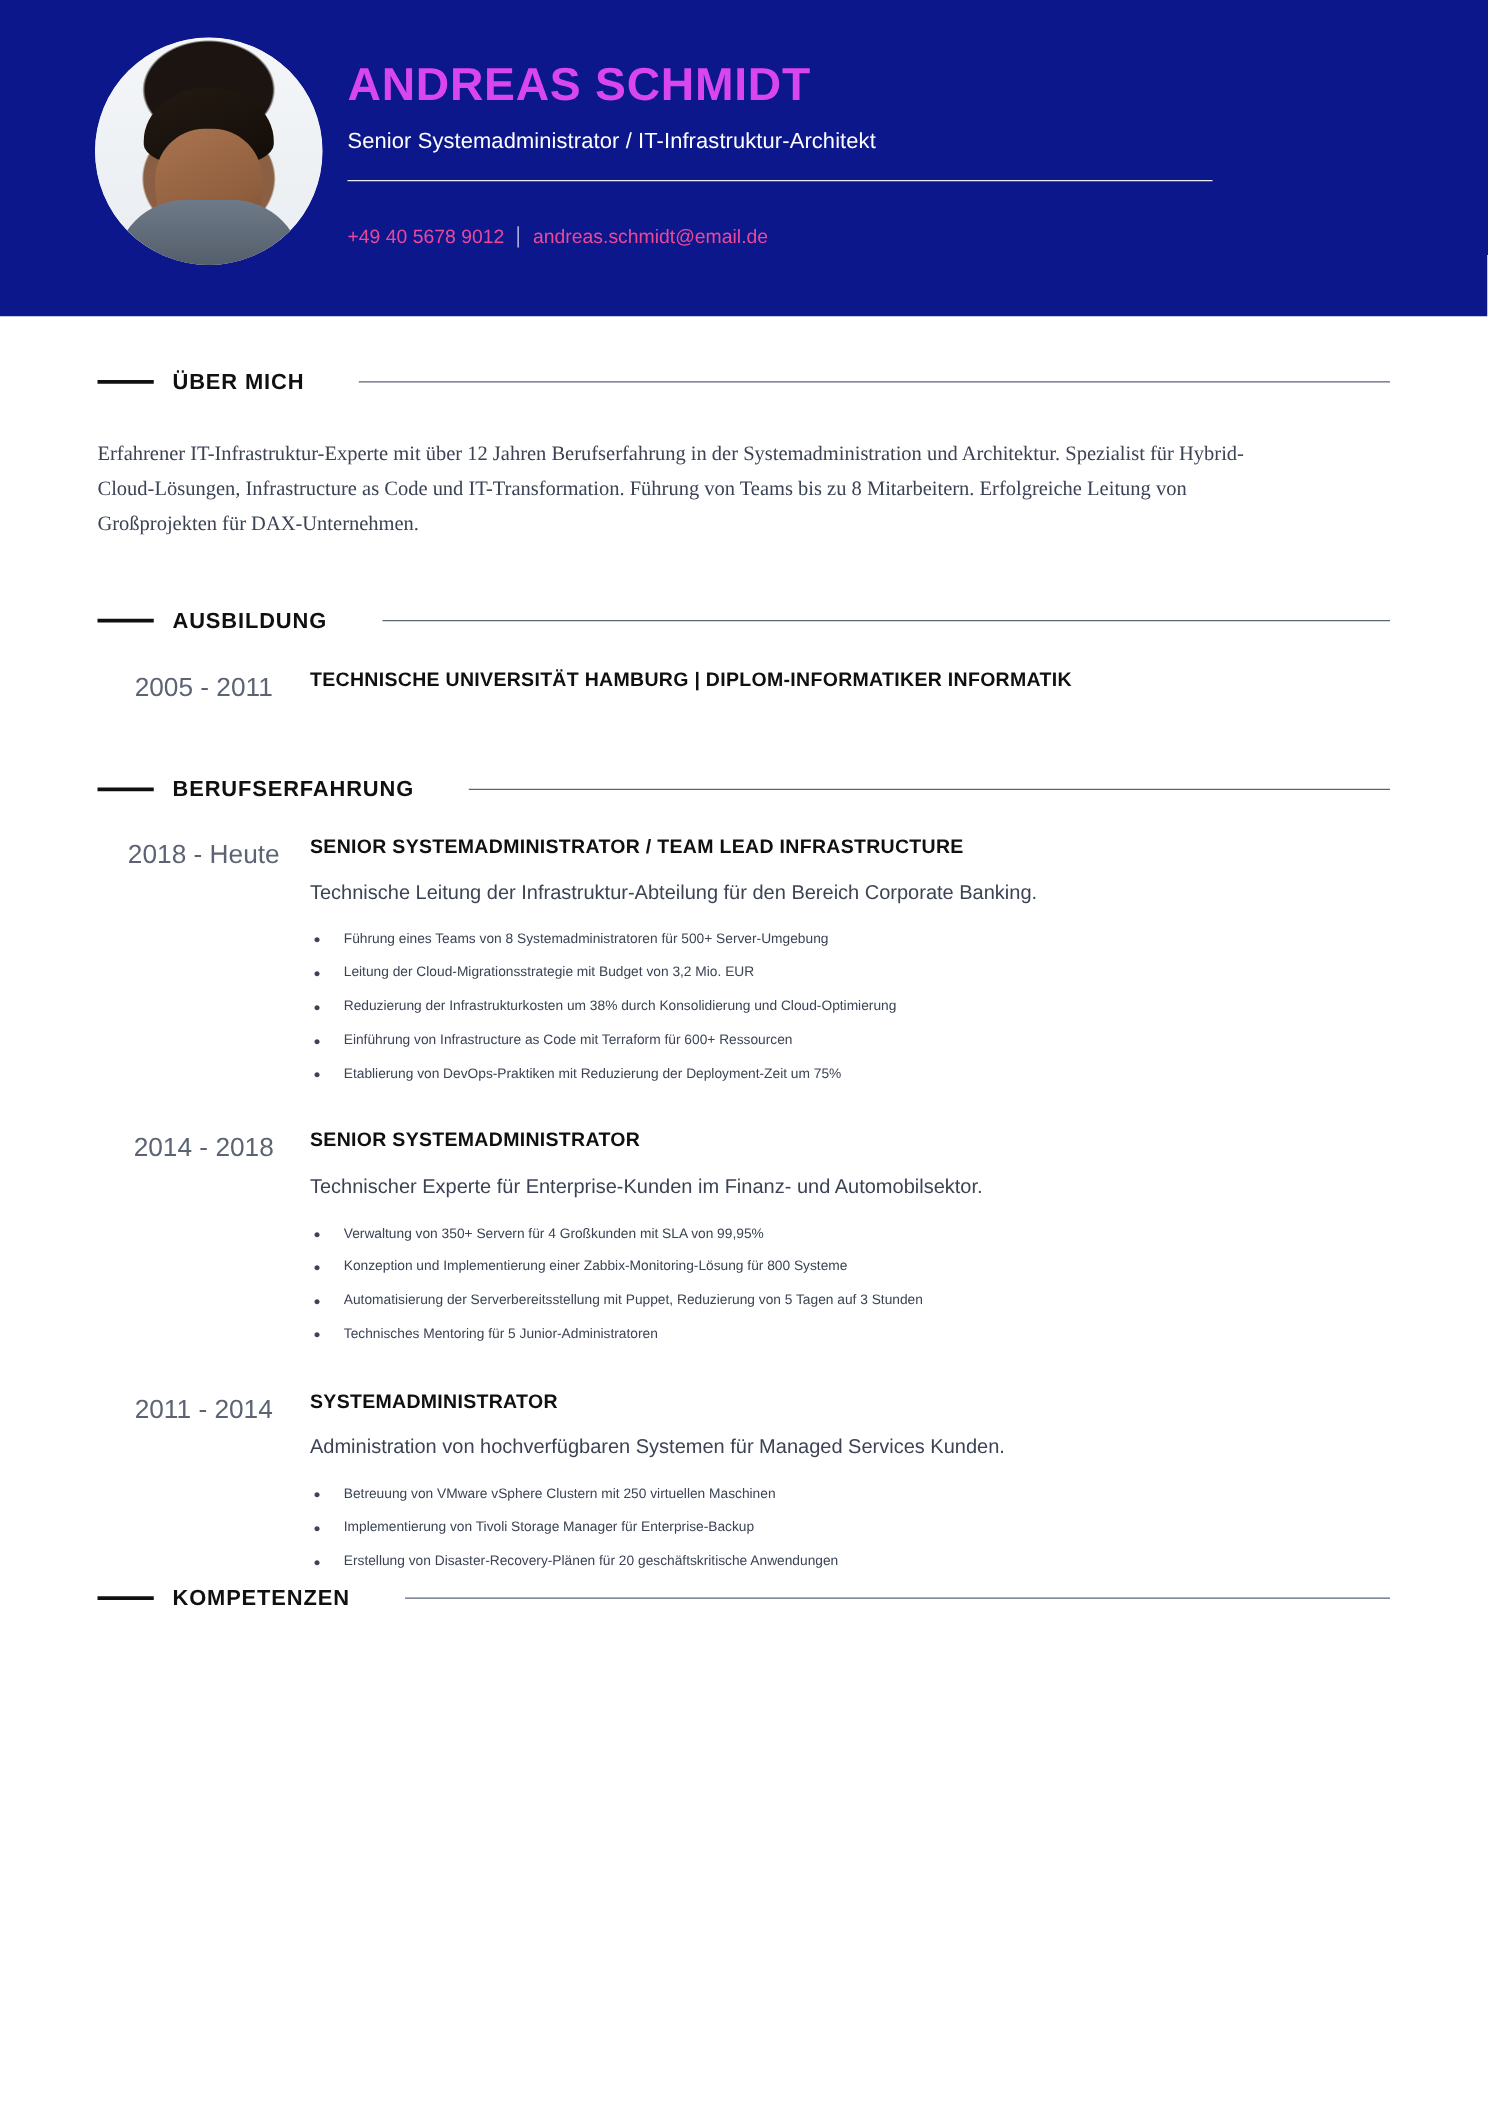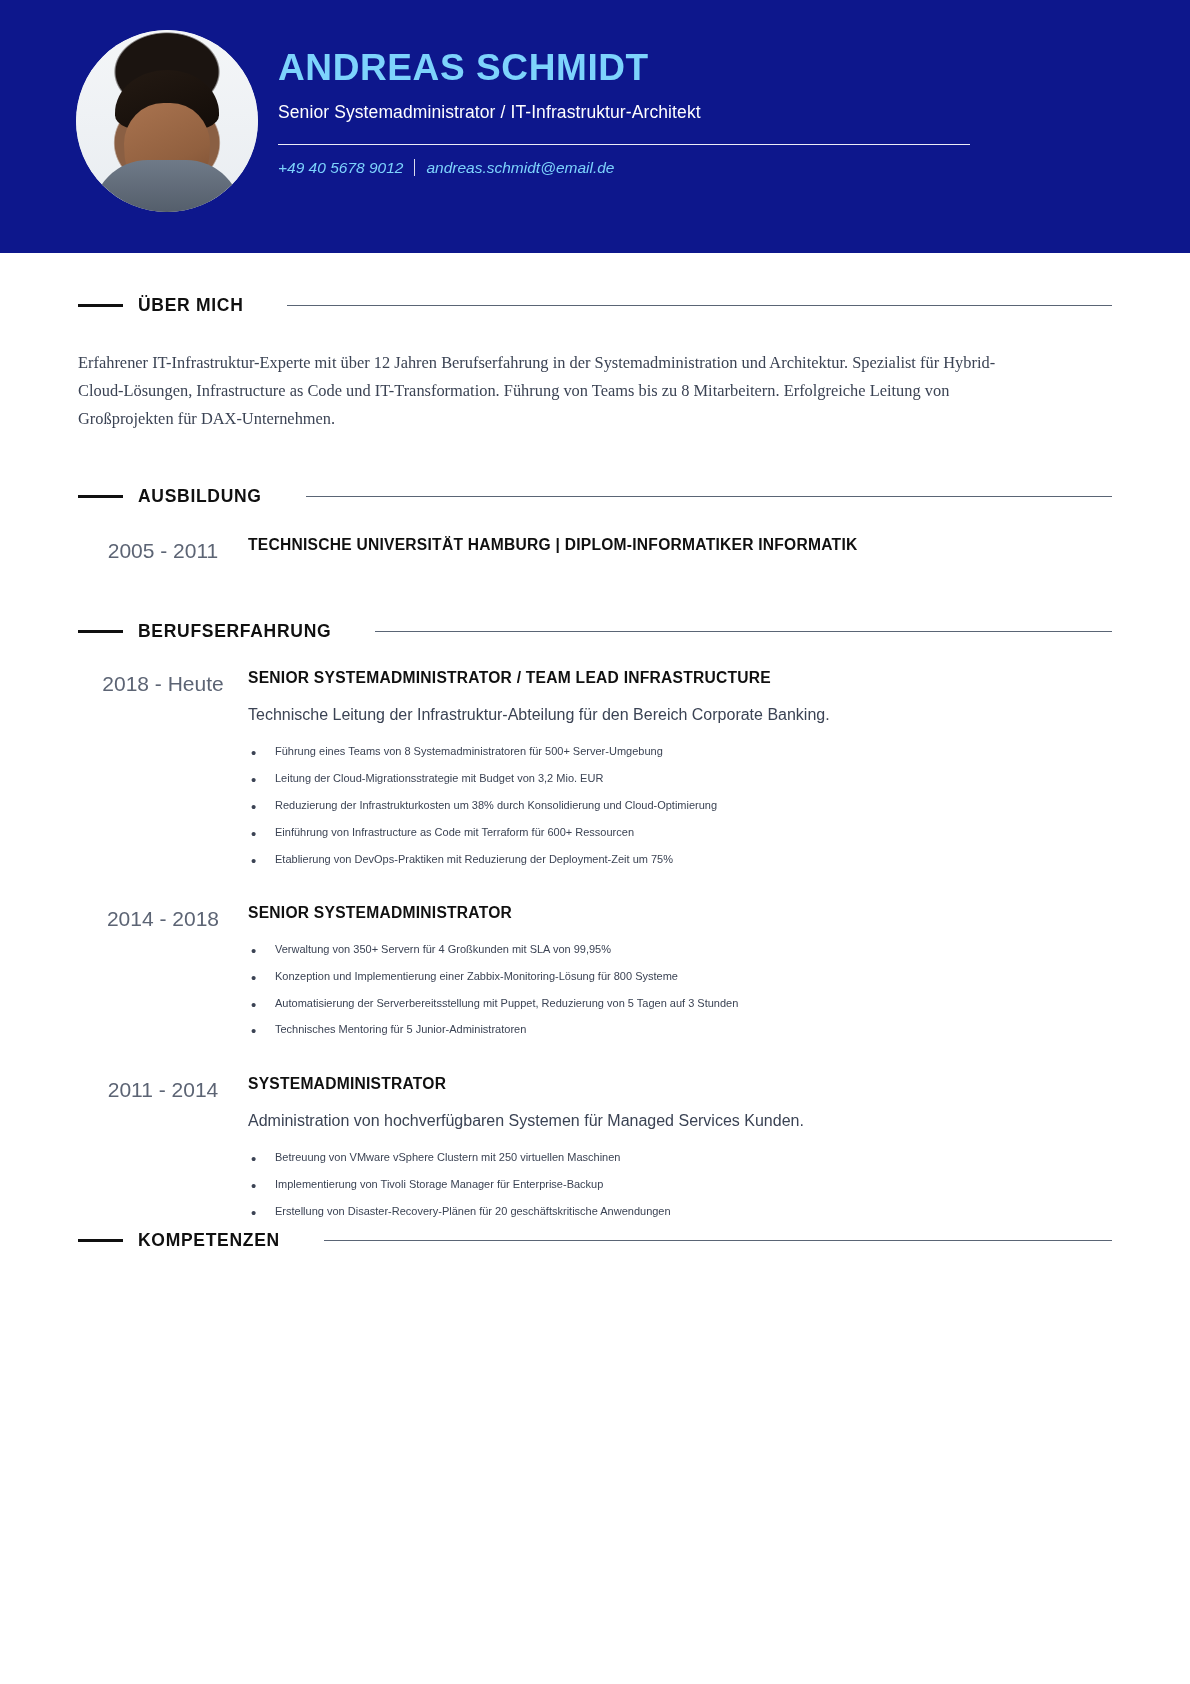--- a/index.html
+++ b/index.html
@@ -106,47 +106,46 @@
     position: absolute;
     left: 278px;
     top: 48px;
     width: 700px;
   }
 
   .name {
     font-size: 37px;
     font-weight: 700;
     letter-spacing: 0.6px;
-    color: #7dd3fc;
+    color: #d946ef;
     line-height: 1.1;
   }
 
   .job-title {
     margin-top: 13px;
     font-size: 17.5px;
     font-weight: 400;
     color: #ffffff;
     letter-spacing: 0.1px;
   }
 
   .header-rule {
     margin-top: 21px;
     width: 692px;
     height: 1px;
     background: #ffffff;
     opacity: 0.92;
   }
 
   .contact-line {
-    margin-top: 14px;
+    margin-top: 36px;
     font-size: 15.5px;
-    color: #7dd3fc;
+    color: #ec4899;
     display: flex;
     align-items: center;
-    font-style: italic;
   }
   .contact-sep {
     display: inline-block;
     width: 1px;
     height: 17px;
     background: #ffffff;
     margin: 0 11px;
     opacity: .85;
   }
 
@@ -323,20 +322,21 @@
           <li>Einführung von Infrastructure as Code mit Terraform für 600+ Ressourcen</li>
           <li>Etablierung von DevOps-Praktiken mit Reduzierung der Deployment-Zeit um 75%</li>
         </ul>
       </div>
     </div>
 
     <div class="entry-row exp">
       <div class="entry-date">2014 - 2018</div>
       <div class="entry-main">
         <div class="entry-title">SENIOR SYSTEMADMINISTRATOR</div>
+        <div class="entry-desc">Technischer Experte für Enterprise-Kunden im Finanz- und Automobilsektor.</div>
         <ul class="bullets">
           <li>Verwaltung von 350+ Servern für 4 Großkunden mit SLA von 99,95%</li>
           <li>Konzeption und Implementierung einer Zabbix-Monitoring-Lösung für 800 Systeme</li>
           <li>Automatisierung der Serverbereitsstellung mit Puppet, Reduzierung von 5 Tagen auf 3 Stunden</li>
           <li>Technisches Mentoring für 5 Junior-Administratoren</li>
         </ul>
       </div>
     </div>
 
     <div class="entry-row exp">

